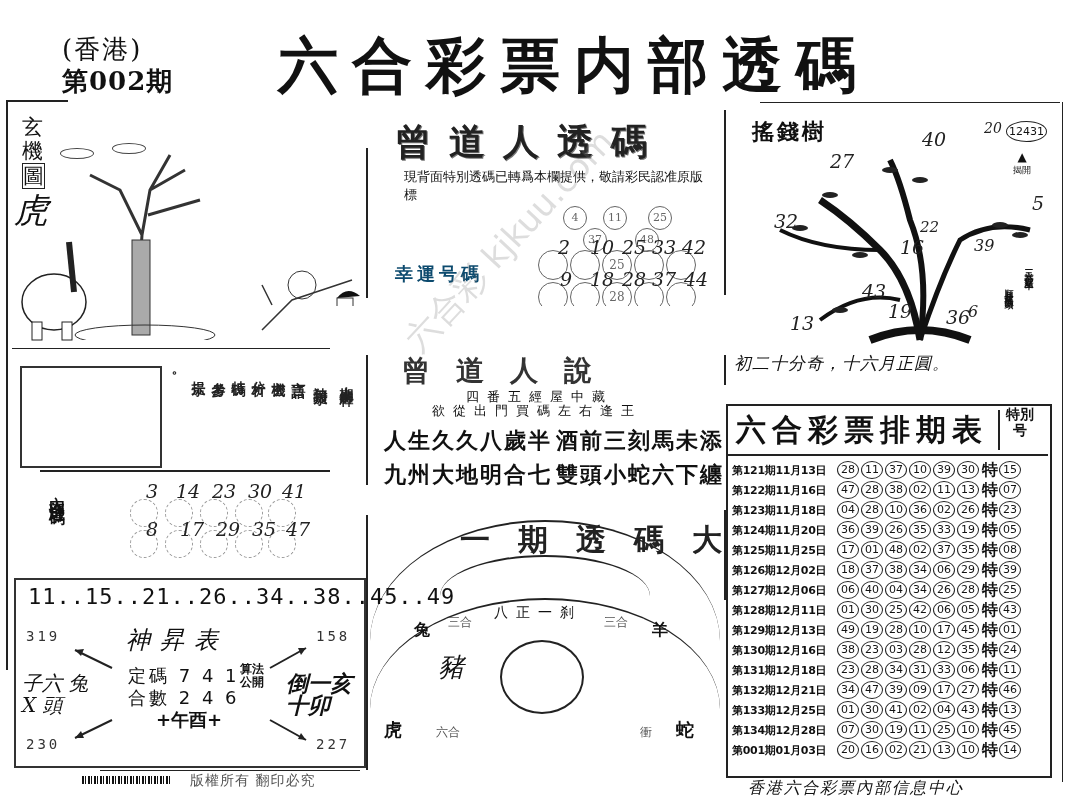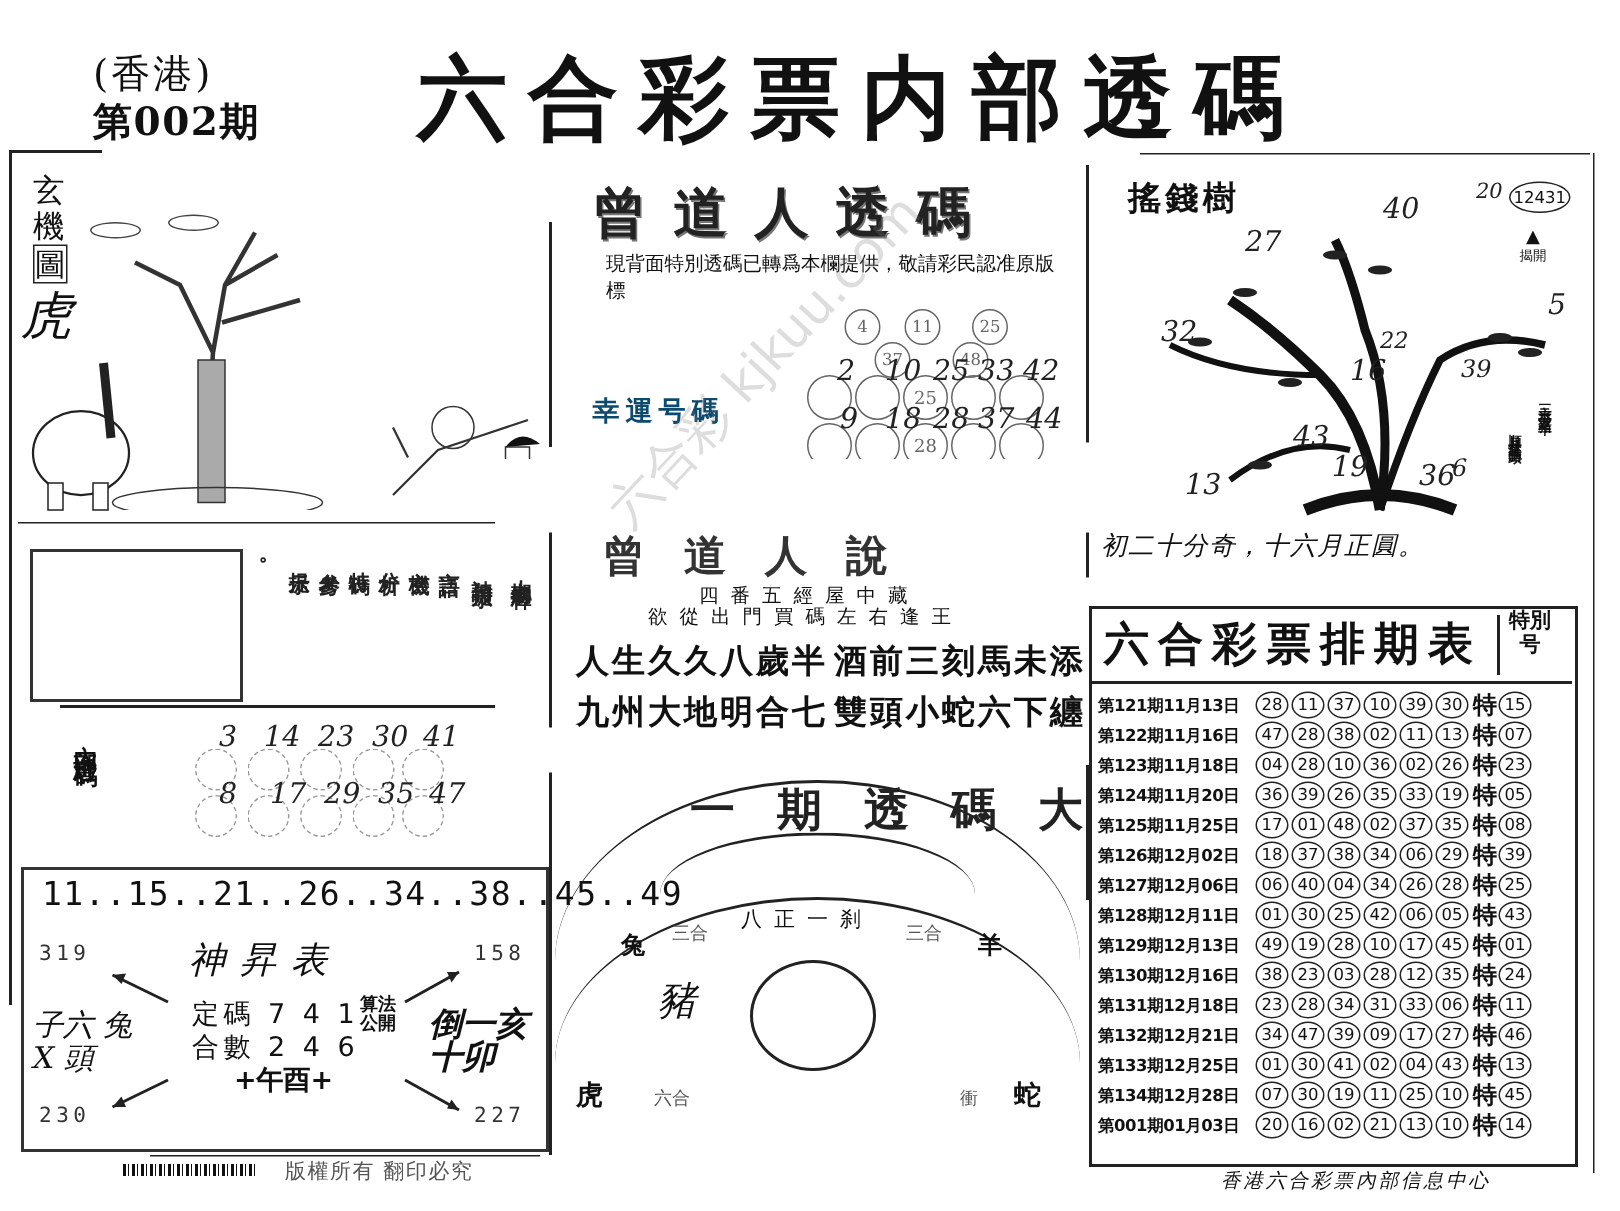--- a/index.html
+++ b/index.html
@@ -81,21 +81,21 @@
     
     #sched-box { left:726px; top:404px; width:322px; height:370px; border:2px solid #222; }
     #sched-title { left:732px; top:410px; width:262px; height:40px; border-right:2px solid #222; font-size:30px; font-weight:bold; font-family:"DejaVu Sans", sans-serif; letter-spacing:6px; padding-left:4px; line-height:40px; }
     #sched-head-rule { left:728px; top:454px; width:320px; height:2px; background:#222; }
     #sched-special { left:1000px; top:406px; font-size:14px; font-weight:bold; width:40px; text-align:center; line-height:16px; font-family:"DejaVu Sans", sans-serif; }
     #sched-rows { left:732px; top:460px; width:316px; }
     .srow { display:flex; align-items:center; height:20px; font-family:"DejaVu Sans", sans-serif; font-size:11px; }
     .srow .lbl { width:105px; font-weight:bold; white-space:nowrap; letter-spacing:-0.3px; }
     .ball { width:20px; height:16px; border:1.3px solid #222; border-radius:50%; text-align:center; line-height:16px; font-size:11px; margin-right:2px; }
     .te { font-size:16px; font-weight:bold; margin:0 1px; }
-    #footer-center { left:814px; top:778px; font-size:13px; letter-spacing:2px; font-style:italic; }
+    #footer-center { left:748px; top:778px; font-size:16px; letter-spacing:2px; font-style:italic; }
 
     #watermark { left:395px; top:330px; font-size:34px; color:rgba(120,120,120,0.25); transform:rotate(-47deg); transform-origin:left top; white-space:nowrap; font-family:"DejaVu Sans", sans-serif; }
   </style>
 </head>
 <body>
 
 <div class="abs serif" id="region-hk">(香港)</div>
 <div class="abs serif" id="issue">第002期</div>
 <div class="abs serif" id="main-title">六合彩票内部透碼</div>
 

